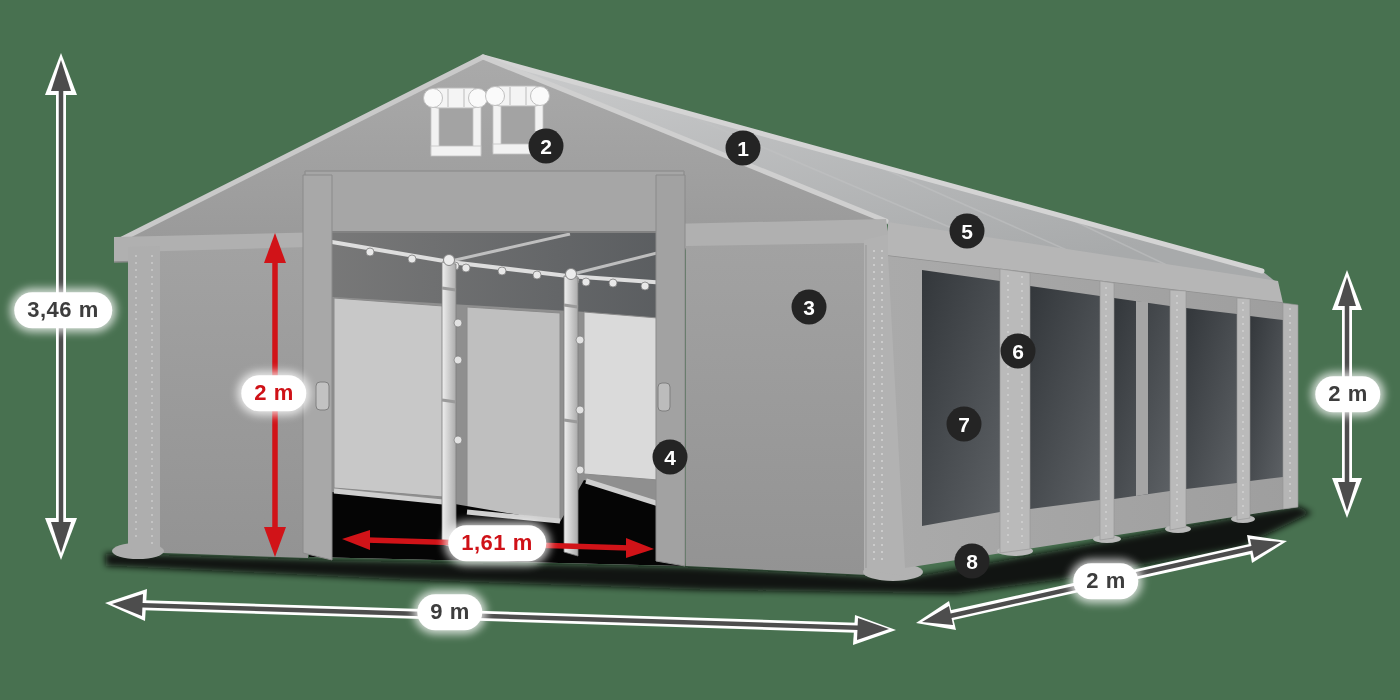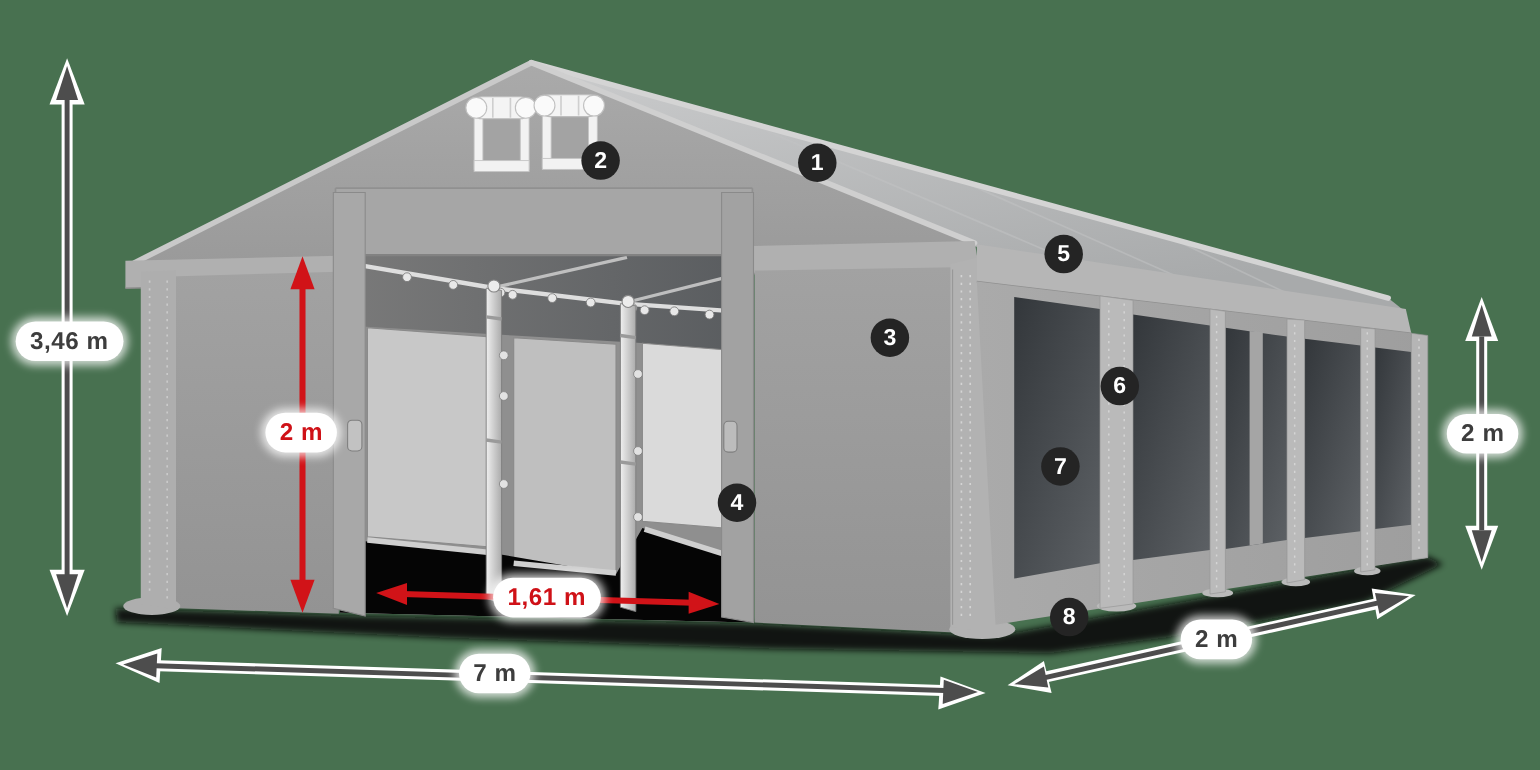--- a/index.html
+++ b/index.html
@@ -286,21 +286,21 @@
       <line x1="1347" y1="306" x2="1347" y2="482" stroke="#4d4d4d" stroke-width="4.5"></line>
       <polygon points="1347,277 1338,306 1356,306" fill="#4d4d4d"></polygon>
       <polygon points="1347,511 1338,482 1356,482" fill="#4d4d4d"></polygon>
     </g>
   </g>
 </svg>
 
 <div class="pill" style="left:63px;top:310px">3,46 m</div>
 <div class="pill red" style="left:274px;top:393px">2 m</div>
 <div class="pill red" style="left:497px;top:543px">1,61 m</div>
-<div class="pill" style="left:450px;top:612px">7 m</div>
+<div class="pill" style="left:450px;top:612px">9 m</div>
 <div class="pill" style="left:1106px;top:581px">2 m</div>
 <div class="pill" style="left:1348px;top:394px">2 m</div>
 
 <div class="badge" style="left:743px;top:148px">1</div>
 <div class="badge" style="left:546px;top:146px">2</div>
 <div class="badge" style="left:809px;top:307px">3</div>
 <div class="badge" style="left:670px;top:457px">4</div>
 <div class="badge" style="left:967px;top:231px">5</div>
 <div class="badge" style="left:1018px;top:351px">6</div>
 <div class="badge" style="left:964px;top:424px">7</div>

